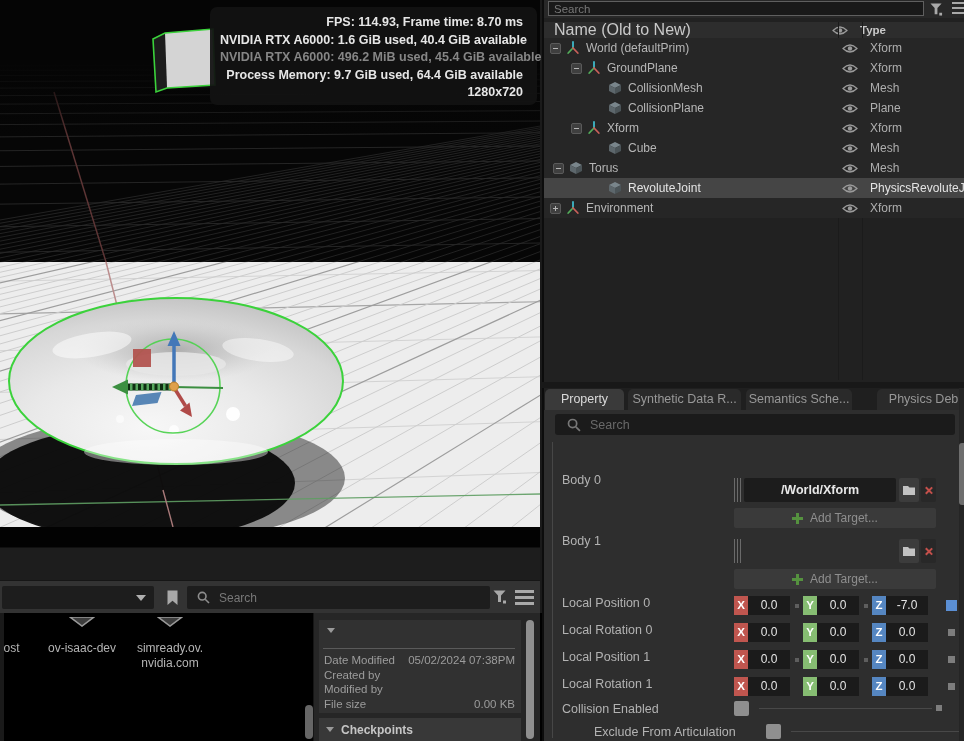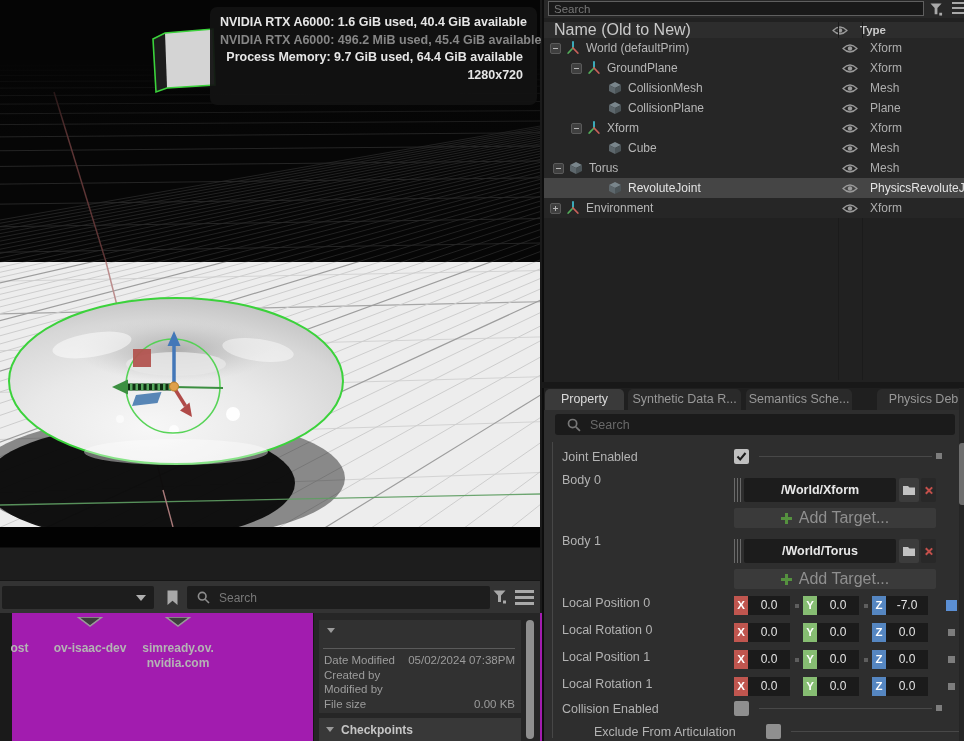--- a/index.html
+++ b/index.html
@@ -24,21 +24,21 @@
   #cb-path-caret { position:absolute; right:8px; top:9px; }
   #cb-bookmark { position:absolute; left:161px; top:6px; width:22px; height:22px; display:flex; align-items:center; justify-content:center; }
   #cb-search-field { position:absolute; left:187px; top:5px; width:303px; height:23px; background:#1d1d1d; border-radius:2px; display:flex; align-items:center; padding-left:10px; }
   .search-input { background:transparent; border:none; outline:none; color:#cfcfcf; font-size:12px; margin-left:9px; width:70%; font-family:"Liberation Sans",sans-serif; }
   .search-input::placeholder { color:#787878; }
   #cb-filter { position:absolute; left:493px; top:9px; }
   #cb-menu { position:absolute; left:515px; top:9px; }
   .hamburger { display:flex; flex-direction:column; gap:3px; }
   .hamburger span { display:block; width:19px; height:3px; background:#a9a9a9; }
 
-  #cb-files { position:absolute; left:12px; top:613px; width:540px; height:128px; background:#a21caf;font-weight:bold; }
+  #cb-files { position:absolute; left:4px; top:613px; width:540px; height:128px; background:#000000; }
   .cb-item { position:absolute; top:0; width:96px; text-align:center; }
   .cb-item .item-icon { height:10px; margin-bottom:18px; }
   .cb-item .item-label { font-size:12px; color:#b4b4b4; line-height:15px; }
   #cb-files-scroll { position:absolute; left:301px; top:92px; width:8px; height:34px; background:#666; border-radius:4px; }
 
   #cb-details { position:absolute; left:313px; top:613px; width:227px; height:128px; background:#262626; border-left:1px solid #161616; }
   #cb-info-box { position:absolute; left:5px; top:7px; width:202px; height:93px; background:#313131; }
   #cb-info-caret { position:absolute; left:8px; top:8px; }
   .tri-down.small { border-left-width:4px; border-right-width:4px; border-top-width:5px; border-top-color:#9a9a9a; }
   #cb-info-sep { position:absolute; left:4px; right:6px; top:28px; height:1px; background:#5a5a5a; }
@@ -108,21 +108,21 @@
   .x-btn { position:absolute; left:377px; top:0; width:15px; height:24px; background:#282828; border-radius:2px; }
   .x-glyph { position:absolute; left:3.5px; top:8px; width:8px; height:8px; }
   .x-glyph::before, .x-glyph::after { content:""; position:absolute; left:3.2px; top:-0.5px; width:1.8px; height:9px; background:#c4504b; }
   .x-glyph::before { transform:rotate(45deg); }
   .x-glyph::after { transform:rotate(-45deg); }
   .add-target { position:absolute; left:190px; top:0; width:202px; height:20px; background:#3a3a3a; border-radius:2px;
     display:flex; align-items:center; justify-content:center; }
   .add-target .plus-glyph { position:relative; width:11px; height:11px; margin-right:7px; }
   .add-target .plus-glyph::before { content:""; position:absolute; left:0; top:4px; width:11px; height:3px; background:#55913f; }
   .add-target .plus-glyph::after { content:""; position:absolute; left:4px; top:0; width:3px; height:11px; background:#55913f; }
-  .add-target .at-label { font-size:16px; color:#8f8f8f; }
+  .add-target .at-label { font-size:12px; color:#8f8f8f; }
   .vecrow { height:19px; }
   .vecgroup { position:absolute; left:190px; top:0; height:19px; display:flex; align-items:center; }
   .axisbadge { width:14px; height:19px; font-size:11.5px; font-weight:700; color:#fff; text-align:center; line-height:19px; }
   .vfield { width:42px; height:19px; background:#1b1b1b; color:#e4e4e4; font-size:12px; text-align:center; line-height:19px; }
   .vsep { width:13px; height:19px; display:flex; align-items:center; justify-content:center; }
   .vdot { width:4px; height:4px; background:#5e5e5e; }
   .vind { position:absolute; }
   .vind.default { left:404px; top:6px; width:7px; height:7px; background:#7d7d7d; }
   .vind.changed { left:402px; top:4px; width:11px; height:11px; background:#5b8fd4; }
 </style>
@@ -361,20 +361,21 @@
       <g>
         <polygon points="153,39 165,33 167,88 156,92" fill="#1c1c1c"></polygon>
         <polygon points="165,33 213,29 215,85 167,88" fill="#d4d4d4"></polygon>
         <polygon points="153,39 165,33 213,29 215,85 167,88 156,92" fill="none" stroke="#3bd23b" stroke-width="1.6"></polygon>
       </g>
 
       <rect x="0" y="527" width="540" height="20" fill="#020202"></rect>
     </svg>
 
     <div id="stats-box">
+        <div class="stat-line">FPS: 114.93, Frame time: 8.70 ms</div>
         <div class="stat-line">NVIDIA RTX A6000: 1.6 GiB used, 40.4 GiB available</div>
         <div class="stat-line dim">NVIDIA RTX A6000: 496.2 MiB used, 45.4 GiB available</div>
         <div class="stat-line">Process Memory: 9.7 GiB used, 64.4 GiB available</div>
         <div class="stat-line">1280x720</div>
       </div>
   </div>
 
   <div id="cb-gap"></div>
 
   <div id="cb-toolbar">
@@ -715,30 +716,20 @@
         <svg width="14" height="14" viewBox="0 0 13 13">
             <circle cx="5.2" cy="5.2" r="3.8" fill="none" stroke="#777" stroke-width="1.6"></circle>
             <line x1="8.2" y1="8.2" x2="12" y2="12" stroke="#777" stroke-width="1.6"></line>
           </svg>
         <input class="search-input" placeholder="Search" style="">
       </div>
     </div>
     <div id="prop-body">
       <div id="prop-frame-line"></div>
 
-      <div class="prow" style="top:12px;height:16px">
-        <span class="plabel">Joint Enabled</span>
-        <span id="joint-checkbox" class="pcheckbox checked">
-            <svg width="11" height="11" viewBox="0 0 11 11">
-              <polyline points="1.5,5.5 4.2,8.5 9.5,2" fill="none" stroke="#1a1a1a" stroke-width="2"></polyline>
-            </svg>
-          </span>
-        <span class="pdivline"></span>
-        <span class="pdot"></span>
-      </div>
 
       <div class="prow" style="top:35px;height:14px">
         <span class="plabel">Body 0</span>
       </div>
       <div class="prow fieldrow" style="top:40px">
         <span class="drag-handle"></span>
         <span class="path-field">/World/Xform</span>
         <span class="folder-btn">
           <svg width="14" height="12" viewBox="0 0 14 12">
               <path d="M1 2 H6 L7.5 3.5 H13 V11 H1 Z" fill="#c2c2c2"></path>
@@ -753,21 +744,20 @@
           <span class="plus-glyph"></span>
           <span class="at-label">Add Target...</span>
         </span>
       </div>
 
       <div class="prow" style="top:96px;height:14px">
         <span class="plabel">Body 1</span>
       </div>
       <div class="prow fieldrow" style="top:101px">
         <span class="drag-handle"></span>
-        <span class="path-field">/World/Torus</span>
         <span class="folder-btn">
           <svg width="14" height="12" viewBox="0 0 14 12">
               <path d="M1 2 H6 L7.5 3.5 H13 V11 H1 Z" fill="#c2c2c2"></path>
             </svg>
         </span>
         <span class="x-btn">
             <span class="x-glyph"></span>
           </span>
       </div>
       <div class="prow" style="top:131px;height:20px">

